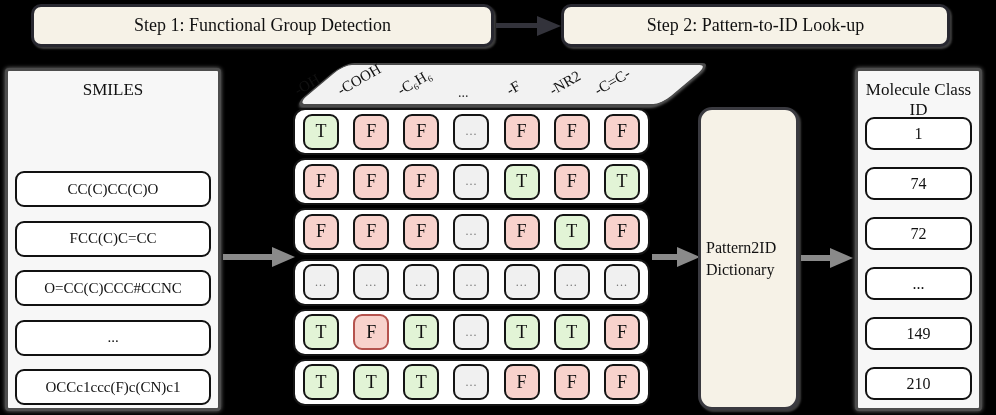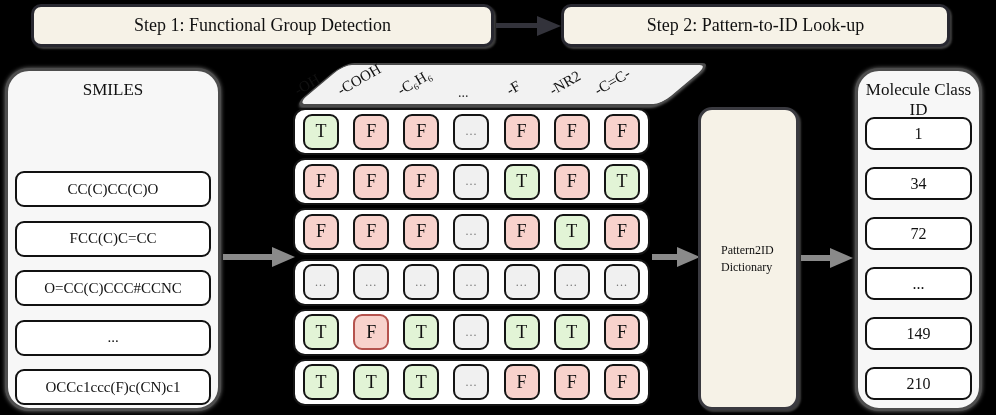--- a/index.html
+++ b/index.html
@@ -18,21 +18,21 @@
   #step2{left:561px;width:389px;}
 
   .shaft{position:absolute;}
   .shaft-dark{background:var(--arrow-dark);}
   .shaft-gray{background:var(--arrow-gray);}
   .head{position:absolute;width:0;height:0;}
   .head-dark{border-top:10px solid transparent;border-bottom:10px solid transparent;border-left:24px solid var(--arrow-dark);}
   .head-gray{border-top:10px solid transparent;border-bottom:10px solid transparent;border-left:23px solid var(--arrow-gray);}
 
   .panel{position:absolute;top:68px;height:343px;background:var(--panel-gray);
-    border:3px solid var(--panel-border);border-radius:24px;box-shadow:0 0 4px #777;}
+    border:3px solid var(--panel-border);border-radius:4px;box-shadow:0 0 4px #777;}
   #smiles-panel{left:5px;width:216px;}
   #id-panel{left:855px;width:127px;}
   .panel-title{text-align:center;font-size:17px;padding-top:9px;line-height:1.15;}
   .panel-list{position:absolute;left:7px;right:7px;}
   #smiles-list{top:55px;margin-top:45px;}
   #id-list{top:46px;}
   .item-box{height:36px;background:#fff;border:2px solid #111;border-radius:9px;
     display:flex;align-items:center;justify-content:center;font-size:15px;margin-bottom:13.5px;}
   #id-list .item-box{height:33px;margin-bottom:17px;font-size:16px;}
 
@@ -50,21 +50,21 @@
   .cell{width:36px;height:36px;border:2px solid #141414;border-radius:9px;
     display:flex;align-items:center;justify-content:center;font-size:18px;}
   .cell-true{background:var(--true-fill);}
   .cell-false{background:var(--false-fill);}
   .cell-dots{background:var(--dots-fill);color:#777;font-size:12px;letter-spacing:1px;}
   .cell-highlight{border-color:var(--highlight-border);}
 
   #dict-box{position:absolute;left:698px;top:107px;width:101px;height:303px;
     background:var(--cream);border:3px solid #3a3a40;border-radius:14px;
     display:flex;align-items:center;box-shadow:2px 2px 2px #3c3c3c;}
-  #dict-label{font-size:12px;line-height:1.35;padding-left:20px;font-family:Liberation Serif, serif;}
+  #dict-label{font-size:16px;line-height:1.35;padding-left:5px;font-family:Liberation Serif, serif;}
 </style>
 </head>
 <body>
 
 <div id="step1" class="step-box">
   <span>Step 1: Functional Group Detection</span>
 </div>
 <div class="shaft shaft-dark" style="left:496px;top:23px;width:43px;height:5px;"></div>
 <div class="head head-dark" style="left:537px;top:15.5px;"></div>
 <div id="step2" class="step-box">
@@ -160,19 +160,19 @@
   <div id="dict-label">Pattern2ID Dictionary</div>
 </div>
 
 <div class="shaft shaft-gray" style="left:801px;top:255px;width:31px;height:6px;"></div>
 <div class="head head-gray" style="left:830px;top:248px;"></div>
 
 <div id="id-panel" class="panel">
   <div class="panel-title">Molecule Class ID</div>
   <div id="id-list" class="panel-list">
       <div class="item-box">1</div>
-      <div class="item-box">34</div>
+      <div class="item-box">74</div>
       <div class="item-box">72</div>
       <div class="item-box">...</div>
       <div class="item-box">149</div>
       <div class="item-box">210</div>
     </div>
 </div>
 
 </body></html>

